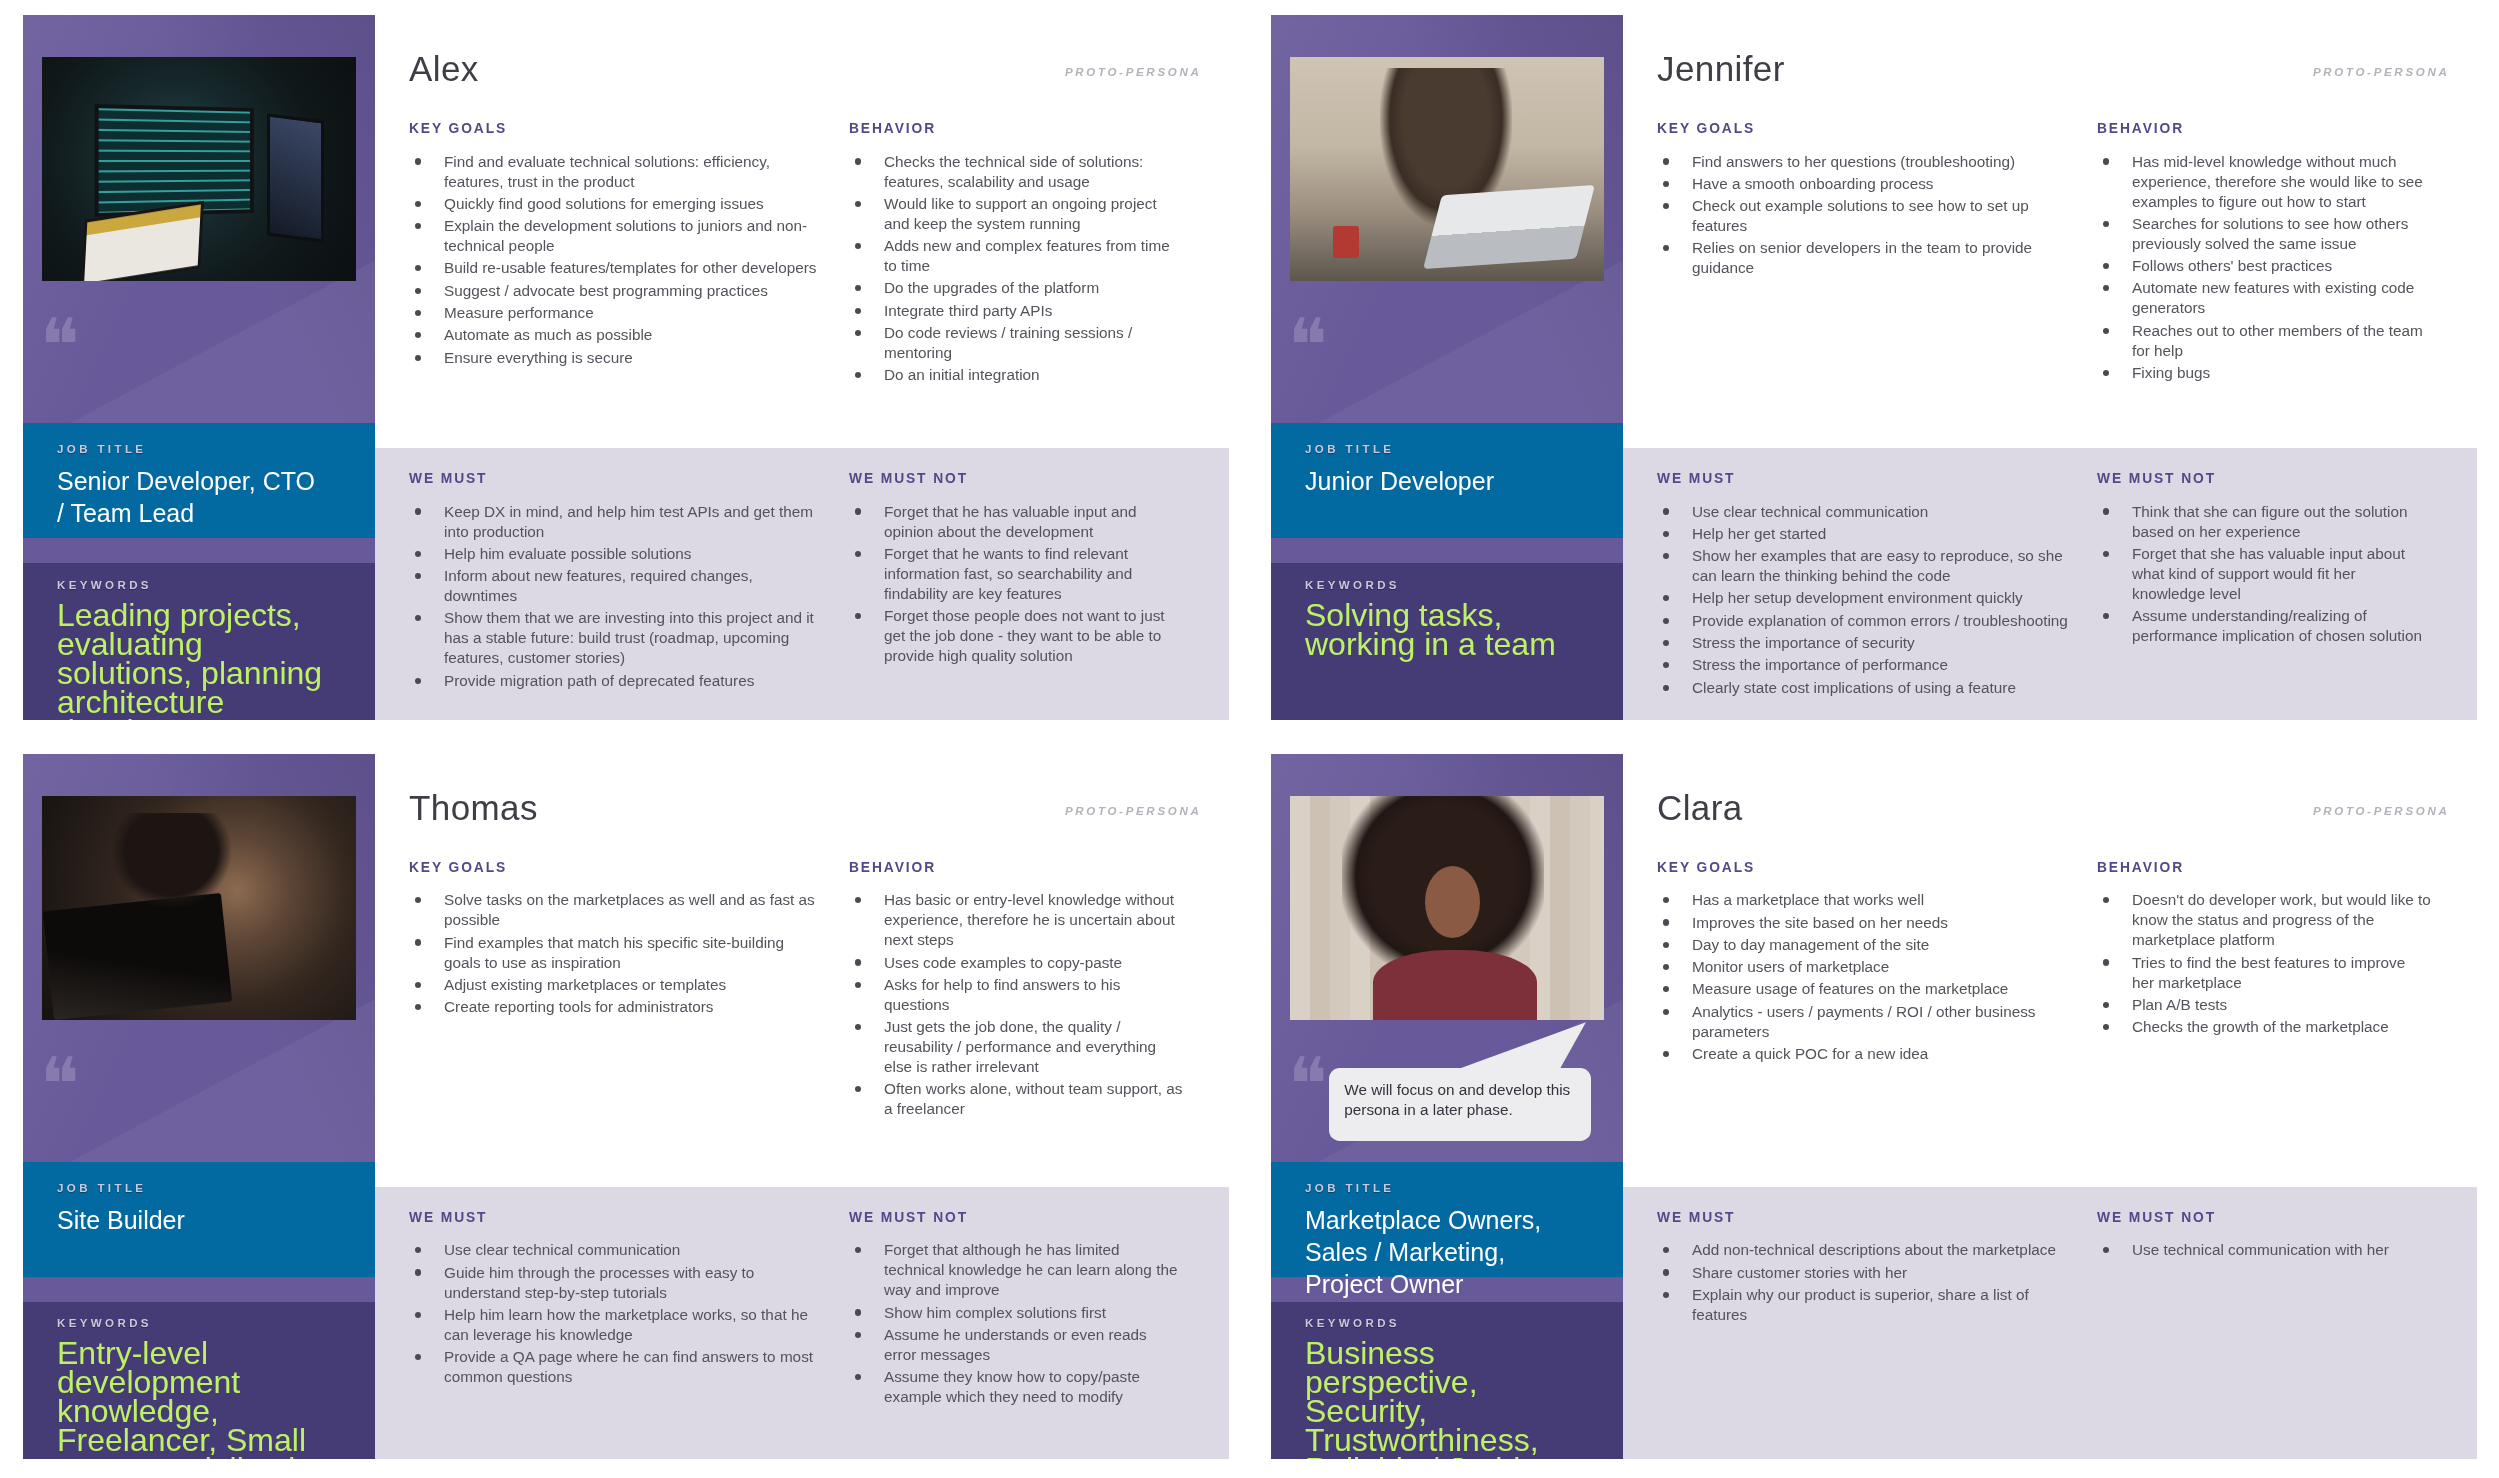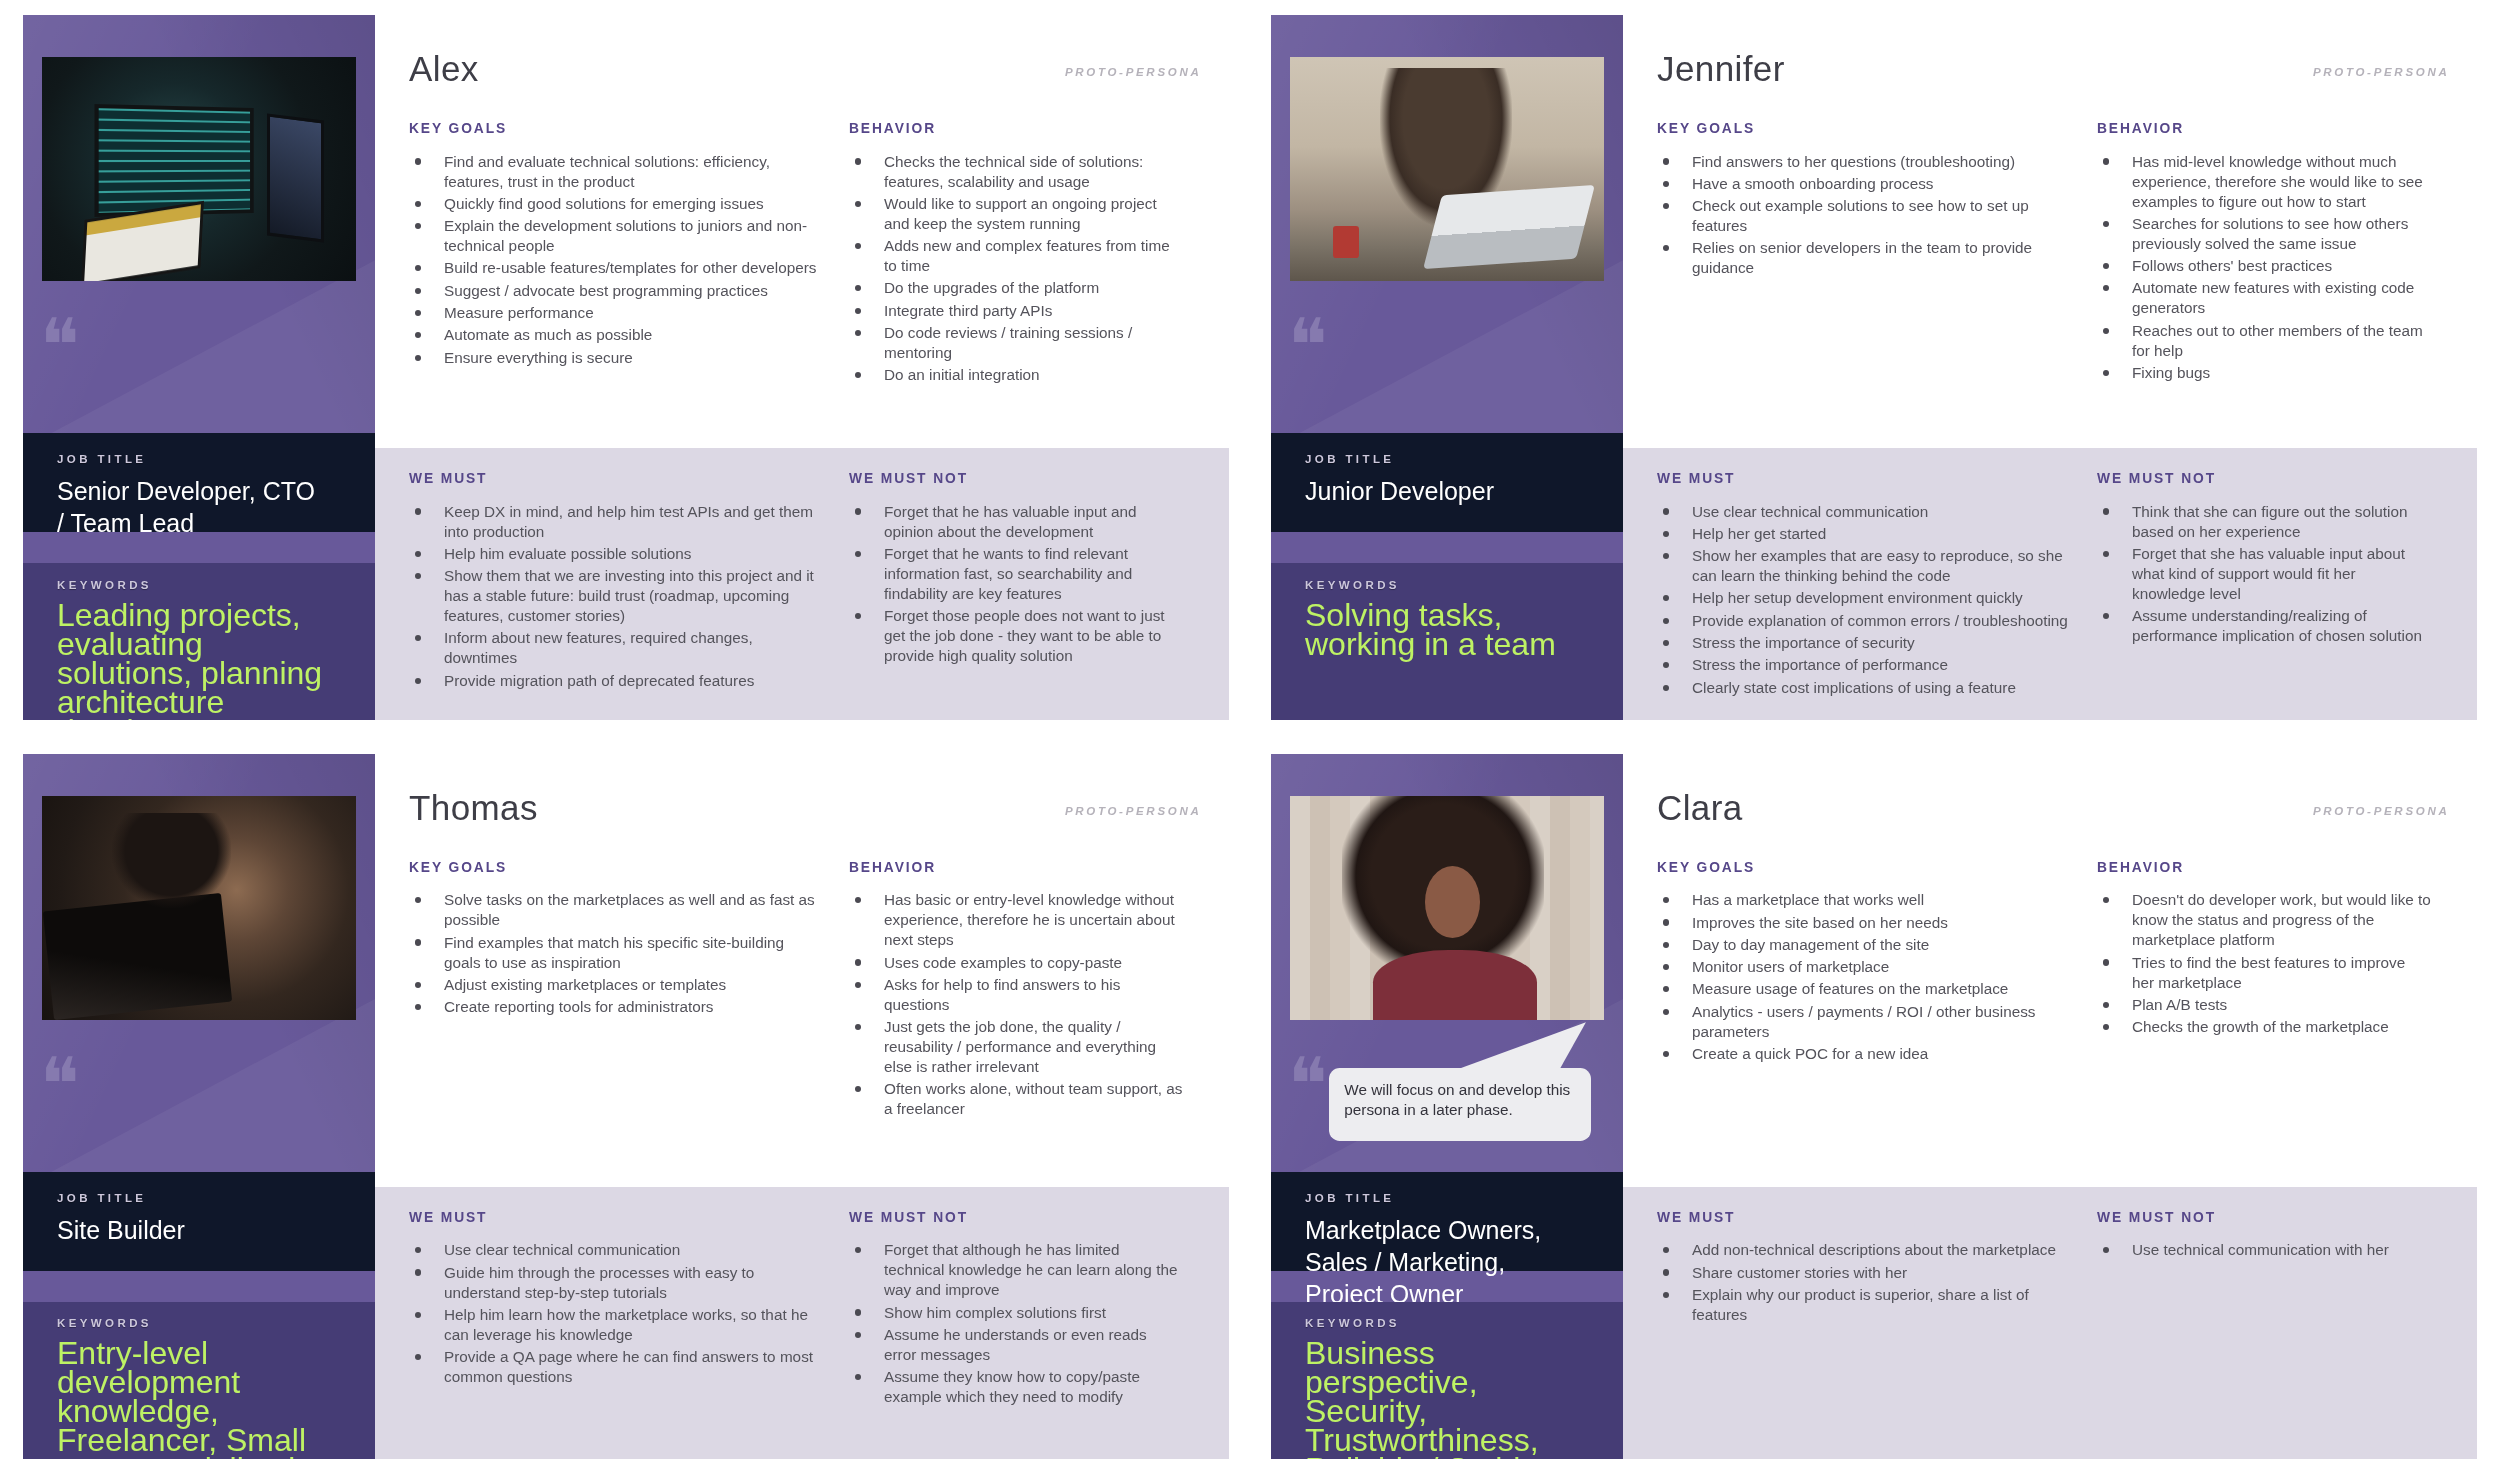--- a/index.html
+++ b/index.html
@@ -12,21 +12,21 @@
   .sidebar{position:relative;width:352px;flex:0 0 352px;background:#68599a;overflow:hidden;}
   .sidebar::before{content:"";position:absolute;left:0;top:0;right:0;height:433px;
     background:linear-gradient(115deg,rgba(255,255,255,.07) 0%,rgba(255,255,255,0) 45%),
                linear-gradient(245deg,rgba(0,0,0,.10) 0%,rgba(0,0,0,0) 42%);}
   .facet{position:absolute;left:0;top:245px;width:100%;height:188px;background:rgba(255,255,255,.05);
     clip-path:polygon(0 100%,100% 0,100% 100%);}
   .photo{position:absolute;left:19px;top:42px;width:314px;height:224px;z-index:2;overflow:hidden;}
   .quote{position:absolute;left:17px;top:293px;z-index:1;font-family:"DejaVu Sans","Liberation Serif",serif;
     font-size:74px;line-height:1;color:#867aaf;}
   .band{position:absolute;left:0;width:100%;z-index:3;box-sizing:border-box;padding:20px 15.3px 0 34px;}
-  .band-job{top:418px;height:99px;background:#0f172a;}
+  .band-job{top:408px;height:115px;background:#0369a1;}
   .band-keywords{top:548px;height:163px;background:#453c75;padding-top:15.3px;}
   .band-label{font-size:11.5px;font-weight:bold;letter-spacing:3.4px;color:#cdc8dc;
     text-shadow:0 0.8px 0.8px rgba(0,0,0,.35);}
   .band-text{margin-top:10px;color:#ffffff;max-width:268px;}
   .job-text{font-size:25px;line-height:32px;}
   .kw-text{font-size:32px;line-height:29px;color:#bef264;}
 
   
   .photo-alex{background:radial-gradient(circle at 42% 45%,#27494b 0%,#16282b 34%,#10181a 62%,#0b1012 100%);}
   .photo-alex::before{content:"";position:absolute;left:55px;top:49px;width:152px;height:101px;
@@ -134,22 +134,22 @@
               </ul>
           </div>
         </div>
       </div>
       <div class="main-bottom">
         <div class="col">
           <h3>WE MUST</h3>
           <ul>
               <li>Keep DX in mind, and help him test APIs and get them into production</li>
               <li>Help him evaluate possible solutions</li>
+              <li>Inform about new features, required changes, downtimes</li>
               <li>Show them that we are investing into this project and it has a stable future: build trust (roadmap, upcoming features, customer stories)</li>
-              <li>Inform about new features, required changes, downtimes</li>
               <li>Provide migration path of deprecated features</li>
             </ul>
         </div>
         <div class="col">
           <h3>WE MUST NOT</h3>
           <ul>
               <li>Forget that he has valuable input and opinion about the development</li>
               <li>Forget that he wants to find relevant information fast, so searchability and findability are key features</li>
               <li>Forget those people does not want to just get the job done - they want to be able to provide high quality solution</li>
             </ul>

